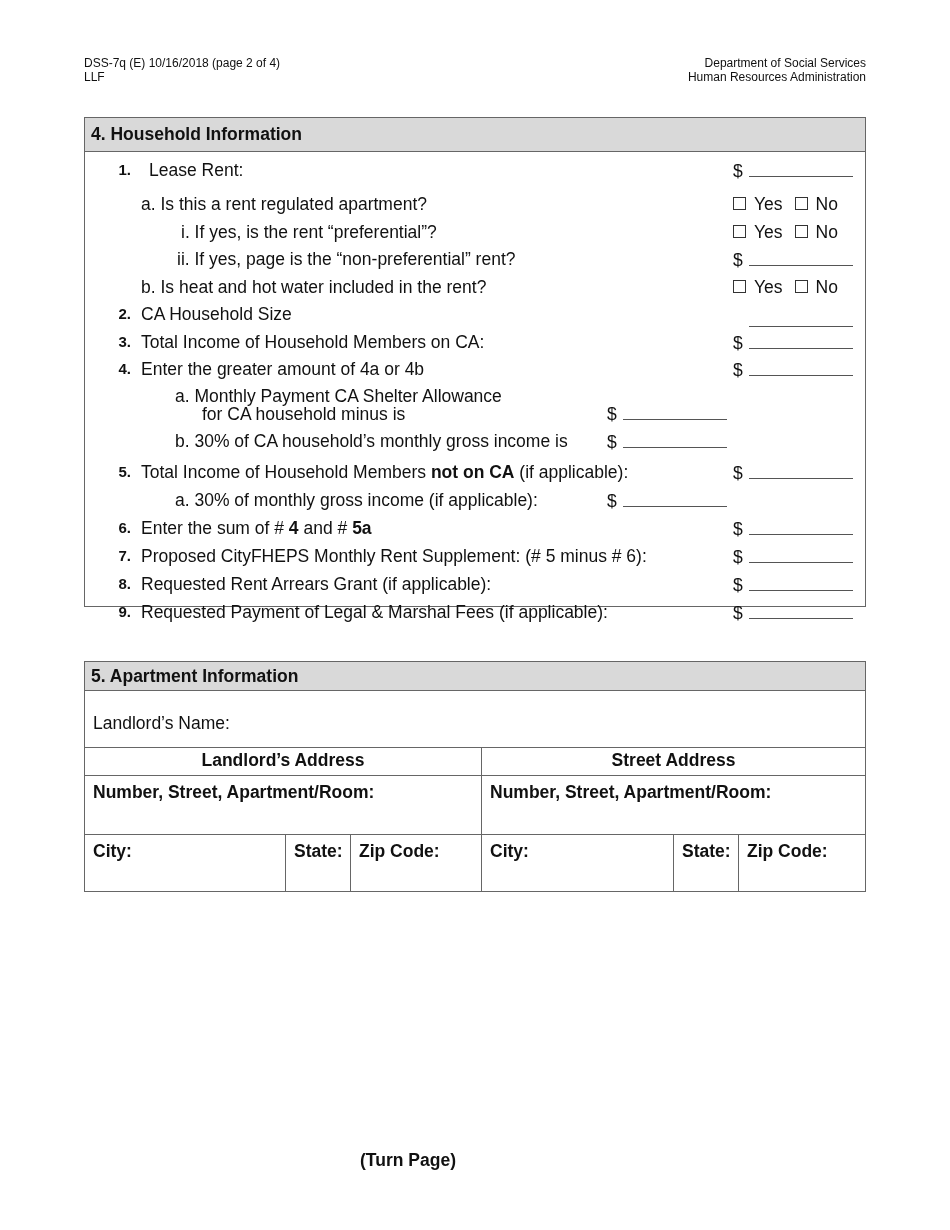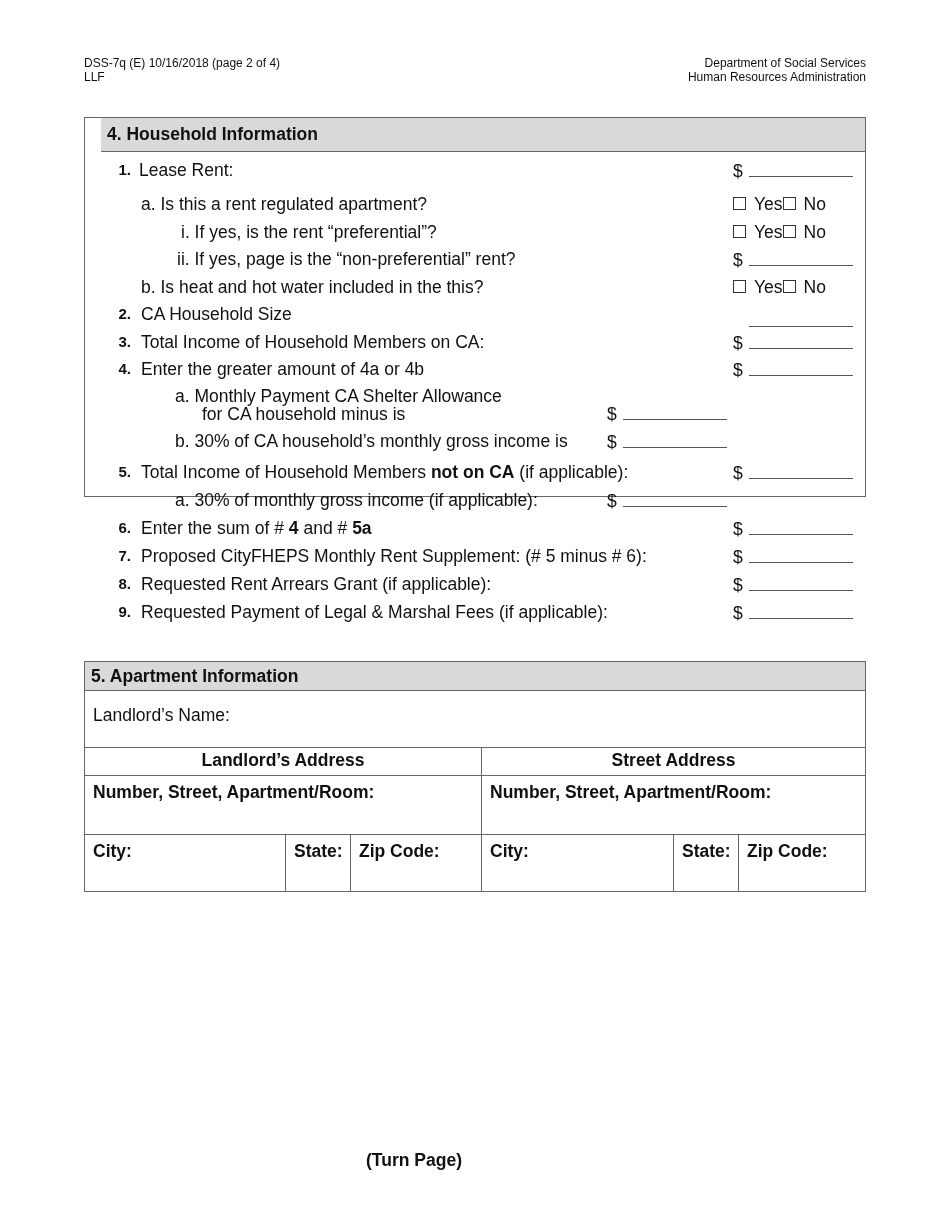--- a/index.html
+++ b/index.html
@@ -1,56 +1,56 @@
 <!DOCTYPE html>
 <html><head>
 <meta charset="utf-8">
 <style>
   html, body { margin: 0; padding: 0; background: #ffffff; }
   body { width: 950px; height: 1230px; position: relative; font-family: "Liberation Sans", sans-serif; color: #111; overflow: hidden; }
   .hdr-left { position: absolute; left: 84px; top: 56px; font-size: 12px; line-height: 14px; }
   .hdr-right { position: absolute; right: 84px; top: 56px; font-size: 12px; line-height: 14px; text-align: right; }
   .box { position: absolute; left: 84px; width: 782px; border: 1px solid #666; box-sizing: border-box; }
   .box-title { background: #d9d9d9; border-bottom: 1px solid #666; font-weight: bold; font-size: 17.5px; padding: 0 6px; height: 33px; line-height: 33px; }
-  #sec4 { top: 117px; height: 380px; padding-left: 16px; }
+  #sec4 { top: 117px; height: 490px; }
   .row { position: absolute; left: 0; width: 780px; font-size: 17.5px; line-height: 20px; }
   .num { position: absolute; left: 26px; width: 20px; text-align: right; font-weight: bold; font-size: 15px; }
   .lbl { position: absolute; white-space: nowrap; }
   .ans { position: absolute; left: 648px; white-space: nowrap; }
   .ans2 { position: absolute; left: 522px; white-space: nowrap; }
   .blank { display: inline-block; width: 104px; border-bottom: 1px solid #555; height: 16px; vertical-align: baseline; margin-left: 6px; }
   .cb { display: inline-block; width: 11px; height: 11px; border: 1px solid #333; vertical-align: 0px; margin-right: 8px; }
-  .opt { display: inline-block; }
+  .opt { display: inline-block; margin-right: 12px; }
   b { font-weight: bold; }
   #sec5 { top: 661px; height: 231px; }
   .grid { position: absolute; left: 0; top: 29px; width: 780px; }
   .cell { position: absolute; box-sizing: border-box; font-size: 17.5px; padding: 6px 8px; }
   .bt { border-top: 1px solid #666; font-weight: bold; }
   .bl { border-left: 1px solid #666; }
   .colhead { font-weight: bold; text-align: center; padding: 2px 0; }
-  .footer { position: absolute; left: 0; width: 816px; top: 1150px; text-align: center; font-weight: bold; font-size: 17.5px; margin-left: 6px; }
+  .footer { position: absolute; left: 0; width: 816px; top: 1150px; text-align: center; font-weight: bold; font-size: 17.5px; }
 </style>
 </head>
 <body>
 
 <div class="hdr-left">
   <div>DSS-7q (E) 10/16/2018 (page 2 of 4)</div>
   <div>LLF</div>
 </div>
 <div class="hdr-right">
   <div>Department of Social Services</div>
   <div>Human Resources Administration</div>
 </div>
 
 <div class="box" id="sec4">
   <div class="box-title">4. Household Information</div>
 
   <div class="row" style="top:42px">
     <span class="num">1.</span>
-    <span class="lbl" style="left:54px">Lease Rent:</span>
+    <span class="lbl" style="left:64px">Lease Rent:</span>
     <span class="ans"><span>$</span><span class="blank"></span></span>
   </div>
 
   <div class="row" style="top:76px">
     <span class="lbl" style="left:56px">a.  Is this a rent regulated apartment?</span>
     <span class="ans">
       <span class="opt"><span class="cb"></span><span>Yes</span></span><span class="opt" style="margin-right:0"><span class="cb"></span><span>No</span></span>
     </span>
   </div>
 
@@ -60,21 +60,21 @@
       <span class="opt"><span class="cb"></span><span>Yes</span></span><span class="opt" style="margin-right:0"><span class="cb"></span><span>No</span></span>
     </span>
   </div>
 
   <div class="row" style="top:131px">
     <span class="lbl" style="left:92px">ii.  If yes, page is the “non-preferential” rent?</span>
     <span class="ans"><span>$</span><span class="blank"></span></span>
   </div>
 
   <div class="row" style="top:159px">
-    <span class="lbl" style="left:56px">b.  Is heat and hot water included in the this?</span>
+    <span class="lbl" style="left:56px">b.  Is heat and hot water included in the rent?</span>
     <span class="ans">
       <span class="opt"><span class="cb"></span><span>Yes</span></span><span class="opt" style="margin-right:0"><span class="cb"></span><span>No</span></span>
     </span>
   </div>
 
   <div class="row" style="top:186px">
     <span class="num">2.</span>
     <span class="lbl" style="left:56px">CA Household Size</span>
     <span class="ans" style="top:6px"><span style="visibility:hidden">$</span><span class="blank"></span></span>
   </div>
@@ -134,21 +134,21 @@
   <div class="row" style="top:484px">
     <span class="num">9.</span>
     <span class="lbl" style="left:56px">Requested Payment of Legal &amp; Marshal Fees (if applicable):</span>
     <span class="ans"><span>$</span><span class="blank"></span></span>
   </div>
 </div>
 
 <div class="box" id="sec5">
   <div class="box-title" style="height:28px; line-height:28px">5. Apartment Information</div>
   <div class="grid">
-    <div class="cell" style="left:0; top:8px; width:780px; height:56px; ">
+    <div class="cell" style="left:0; top:16px; width:780px; height:56px; ">
       <span>Landlord’s Name:</span>
     </div>
     <div class="cell bt colhead" style="left:0; top:56px; width:396px; height:28px">Landlord’s Address</div>
     <div class="cell bt bl colhead" style="left:396px; top:56px; width:384px; height:28px">Street Address</div>
 
     <div class="cell bt" style="left:0; top:84px; width:396px; height:59px">
       <span>Number, Street, Apartment/Room:</span>
     </div>
     <div class="cell bt bl" style="left:396px; top:84px; width:384px; height:59px">
       <span>Number, Street, Apartment/Room:</span>

